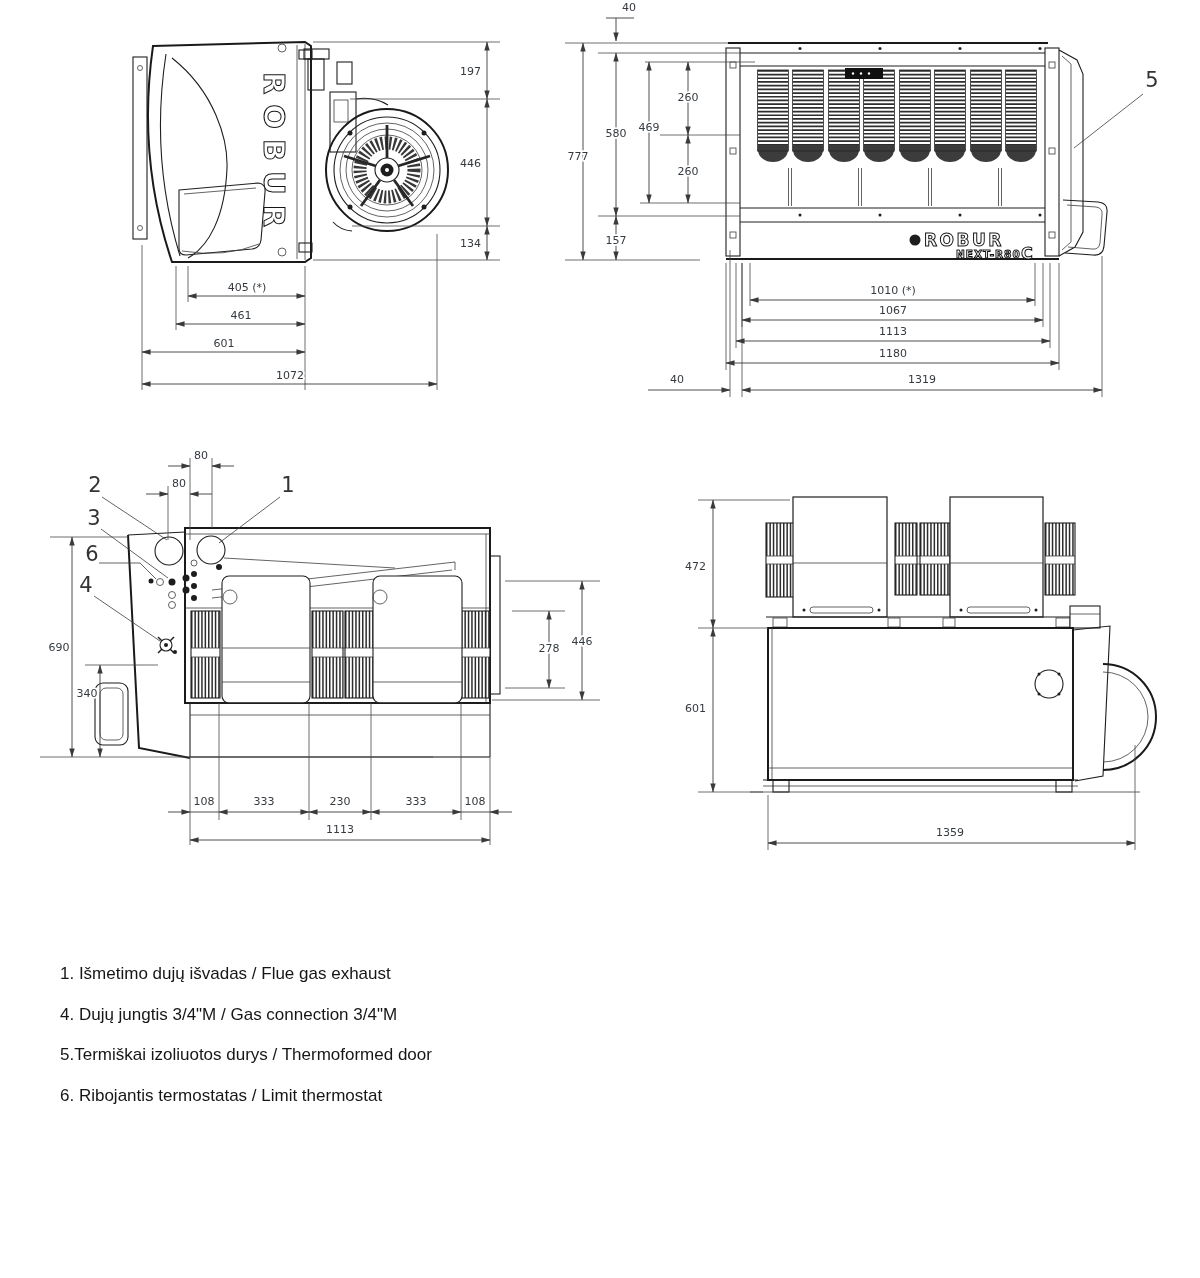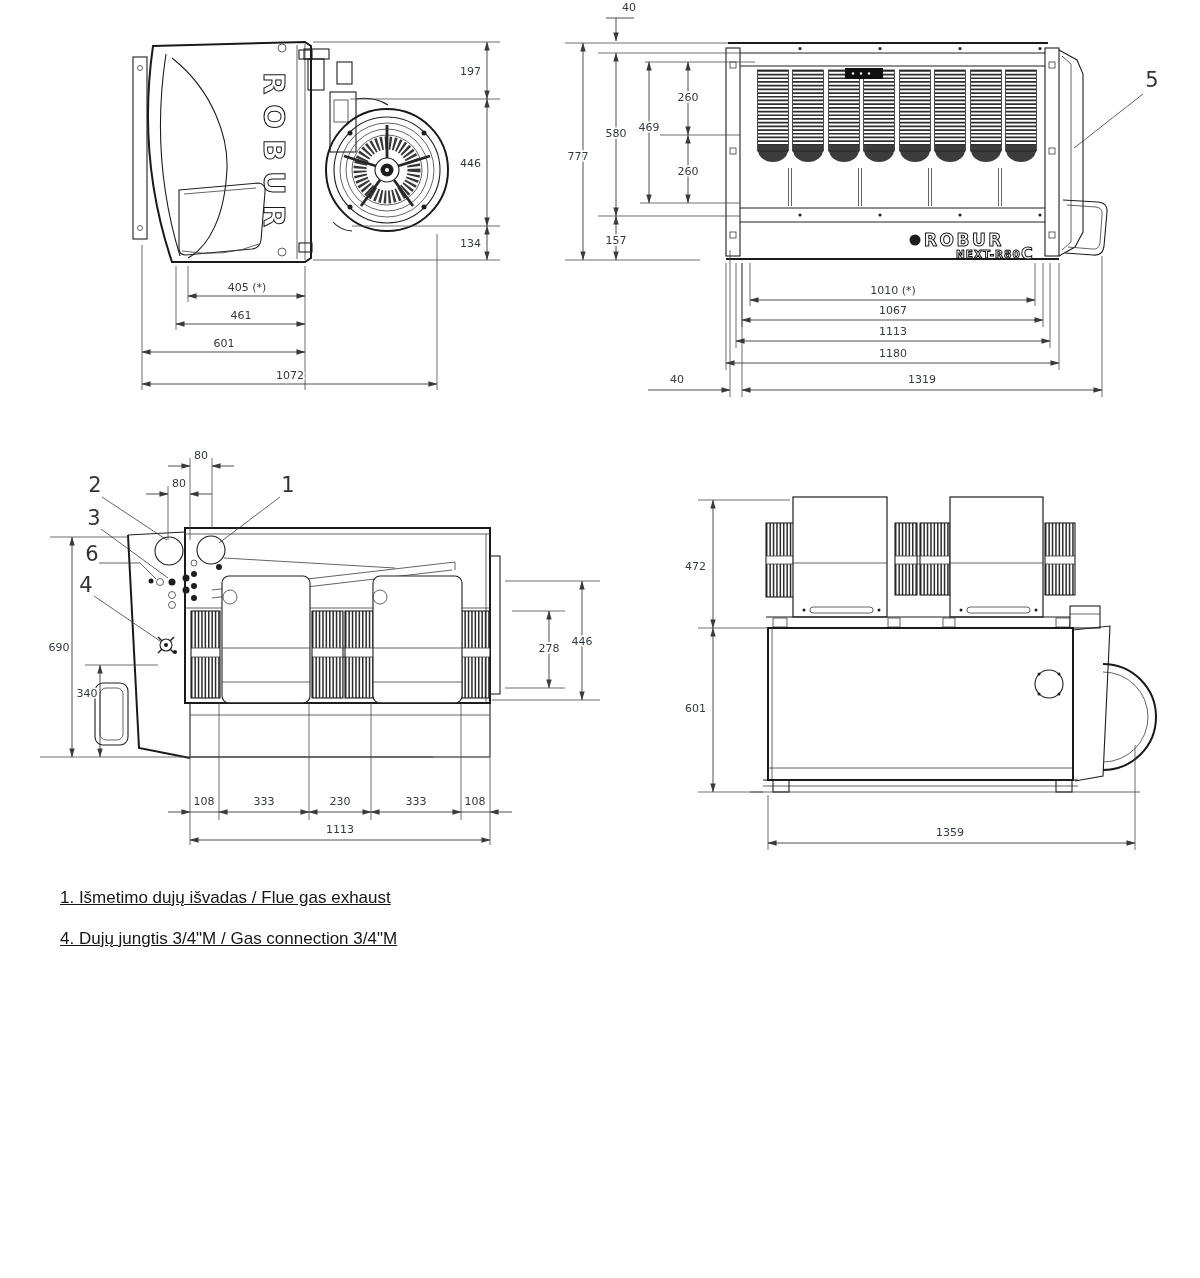--- a/index.html
+++ b/index.html
@@ -14,21 +14,21 @@
   .fins{fill:none;stroke:#2d2d2d;}
   .fill{fill:#1d1d1d;stroke:none;}
   text.dt{font-family:"DejaVu Sans",sans-serif;font-size:11px;fill:#343a40;
           paint-order:stroke fill;stroke:#fff;stroke-width:3.5px;stroke-linejoin:round;
           text-anchor:middle;}
   text.dte{text-anchor:end;}
   text.co{font-family:"DejaVu Sans",sans-serif;font-size:21px;fill:#333;
           paint-order:stroke fill;stroke:#fff;stroke-width:3px;text-anchor:middle;}
   text.lg{font-family:"DejaVu Sans",sans-serif;font-weight:bold;fill:#fff;
           stroke:#141414;stroke-width:1px;}
-  .legend{position:absolute;left:60px;top:889px;color:#161616;text-decoration:underline;}
+  .legend{position:absolute;left:60px;top:965px;color:#161616;}
   .legend .row{font-size:17px;line-height:1;margin:0 0 23.5px 0;white-space:nowrap;}
 </style>
 </head>
 <body>
 
 <div class="page">
 
 <svg width="1200" height="905" viewBox="0 0 1200 905" xmlns="http://www.w3.org/2000/svg">
   <defs>
     <marker id="ar" viewBox="0 0 10 6" refX="9.5" refY="3" markerWidth="10" markerHeight="6" orient="auto-start-reverse">
@@ -431,15 +431,17 @@
       <line class="ext" x1="1135" y1="745" x2="1135" y2="850"></line>
       <line class="dim" x1="768" y1="843" x2="1135" y2="843" marker-start="url(#ar)" marker-end="url(#ar)"></line>
       <text class="dt" x="950" y="836">1359</text>
     </g>
   </g>
 </svg>
 
   <div class="legend">
     <div class="row">1. Išmetimo dujų išvadas / Flue gas exhaust</div>
     <div class="row">4. Dujų jungtis 3/4"M / Gas connection 3/4"M</div>
+    <div class="row">5.Termiškai izoliuotos durys / Thermoformed door</div>
+    <div class="row">6. Ribojantis termostatas / Limit thermostat</div>
   </div>
 
 </div>
 
 </body></html>

